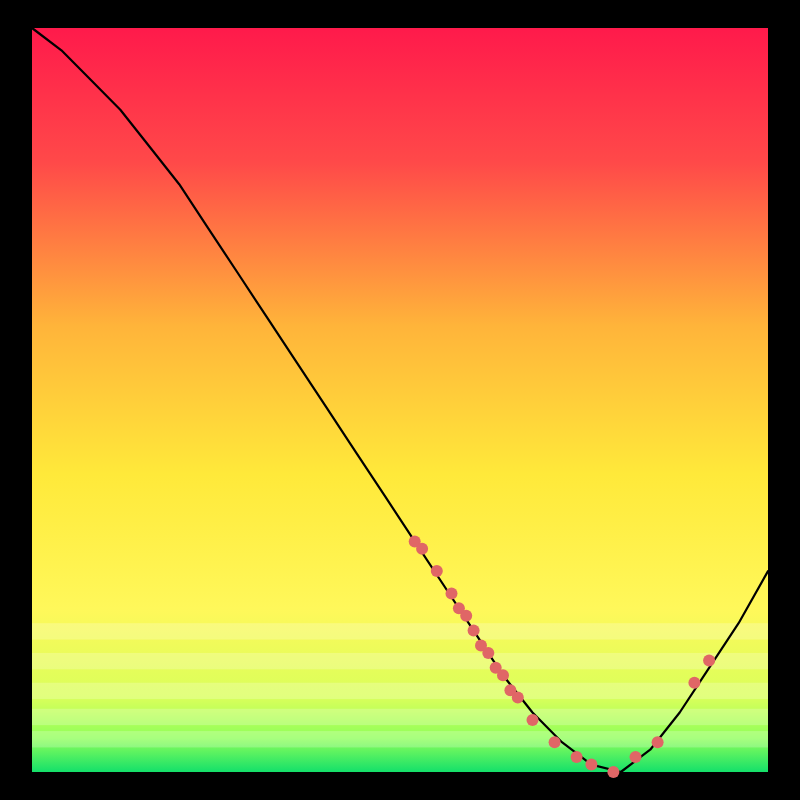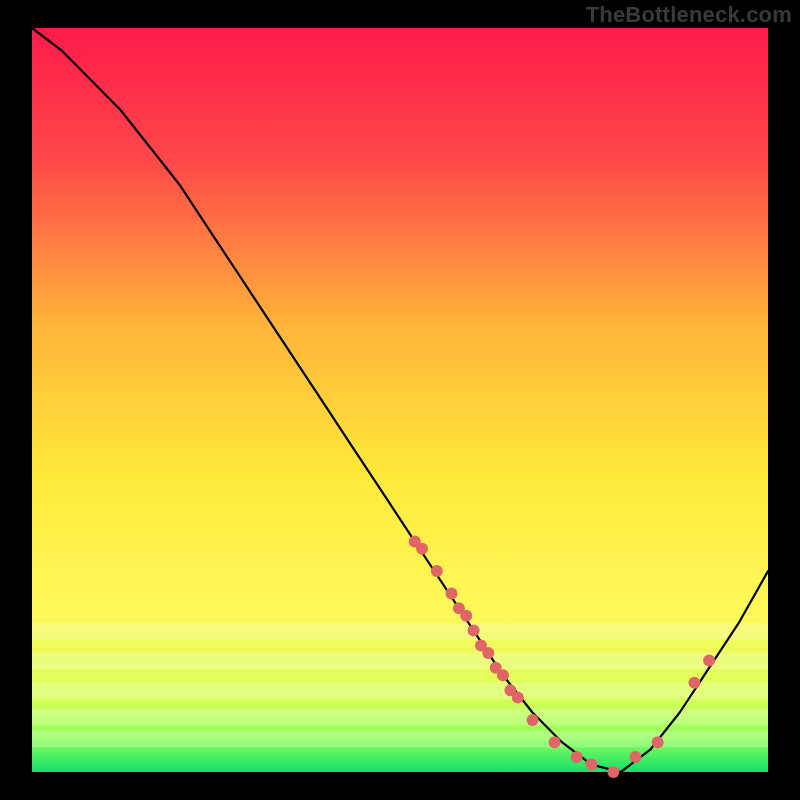--- a/index.html
+++ b/index.html
@@ -31,21 +31,20 @@
   svg {
     position: absolute;
     top: 0;
     left: 0;
   }
 </style>
 </head>
 <body>
 <div class="frame">
 
-<div class="watermark">TheBottleneck.com</div>
 
 <svg id="chart-svg" width="800" height="800" viewBox="0 0 800 800">
   <defs>
     <linearGradient id="bg-grad" x1="0" y1="0" x2="0" y2="1">
           <stop offset="0%" stop-color="#ff1a4b"></stop>
           <stop offset="18%" stop-color="#ff4949"></stop>
           <stop offset="40%" stop-color="#ffb43a"></stop>
           <stop offset="60%" stop-color="#ffe93a"></stop>
           <stop offset="78%" stop-color="#fff85a"></stop>
           <stop offset="90%" stop-color="#d9ff5a"></stop>

